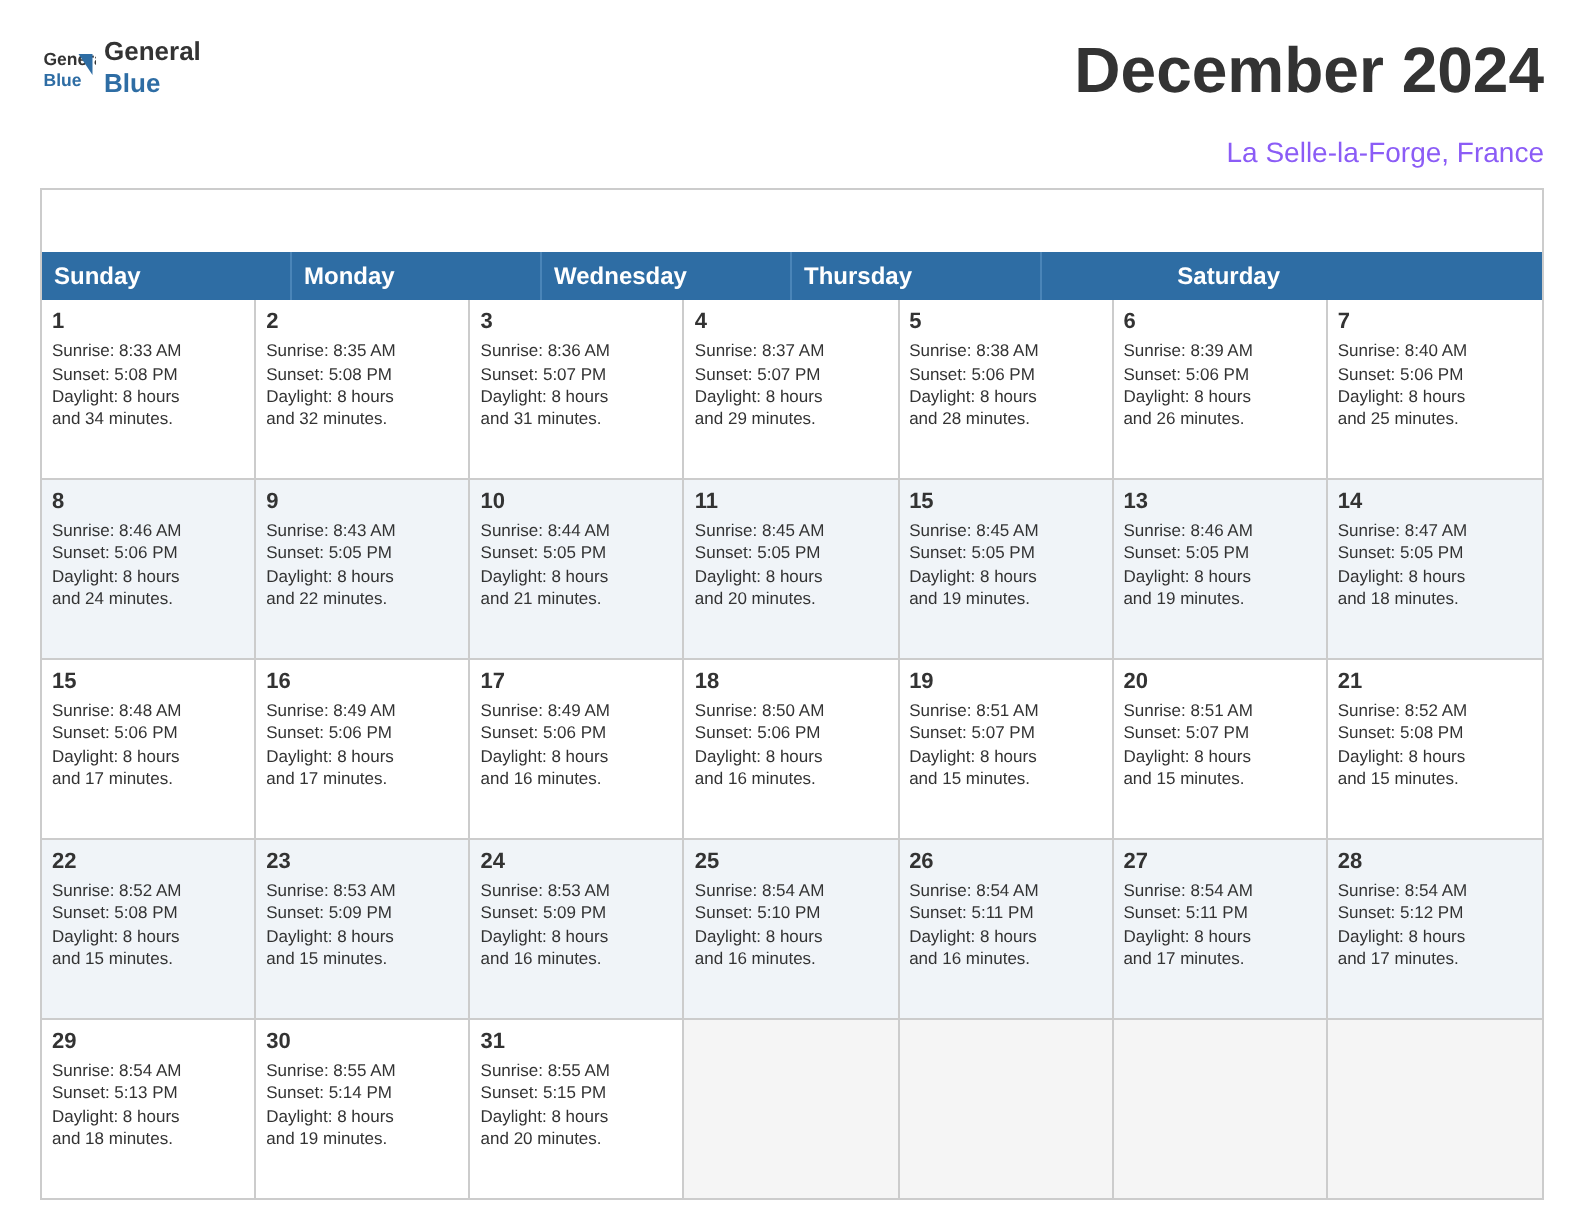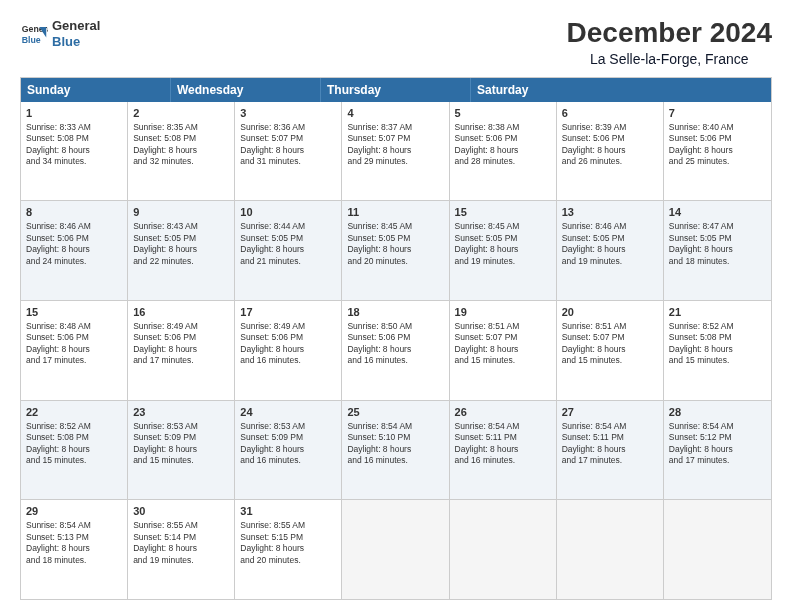--- a/index.html
+++ b/index.html
@@ -35,51 +35,51 @@
       line-height: 1.2;
     }
     .logo-icon {
       width: 28px;
       height: 28px;
     }
     .title-block {
       text-align: right;
     }
     .month-title {
-      font-size: 28px;
+      font-size: 32px;
       font-weight: bold;
       color: #333;
       line-height: 1.1;
     }
     .location {
       font-size: 14px;
-      color: #0f172a;
-      margin-top: 2px;
-      text-align: center;
+      color: #8b5cf6;
+      margin-top: 15px;
     }
     .calendar {
       flex: 1;
       display: flex;
       flex-direction: column;
       border: 1px solid #ccc;
     }
     .cal-header {
       display: grid;
-      grid-template-columns: repeat(5, 1fr);
+      grid-template-columns: repeat(6, 1fr);
       background: #2e6da4;
+      margin-top: 31px;
     }
     .cal-header-cell {
       color: #fff;
       font-size: 12px;
       font-weight: bold;
       padding: 5px 6px;
       text-align: left;
       border-right: 1px solid #4a85b8;
     }
-    .cal-header-cell:last-child { border-right: none; }
+    .cal-header-cell:last-child { border-right: none; text-align: right; }
     .cal-body {
       flex: 1;
       display: flex;
       flex-direction: column;
     }
     .cal-row {
       display: grid;
       grid-template-columns: repeat(7, 1fr);
       flex: 1;
       border-top: 1px solid #ccc;
@@ -124,20 +124,21 @@
     </div>
     <div class="title-block">
       <div class="month-title">December 2024</div>
       <div class="location">La Selle-la-Forge, France</div>
     </div>
   </div>
 
   <div class="calendar">
     <div class="cal-header">
     <div class="cal-header-cell">Sunday</div>
+        <div class="cal-header-cell">Monday</div>
         <div class="cal-header-cell">Wednesday</div>
         <div class="cal-header-cell">Thursday</div>
         <div class="cal-header-cell">Saturday</div>
       </div>
     <div class="cal-body">
     <div class="cal-row">
           <div class="cal-cell">
             <span class="day-num">1</span>
             <div>Sunrise: 8:33 AM</div>
             <div>Sunset: 5:08 PM</div>

